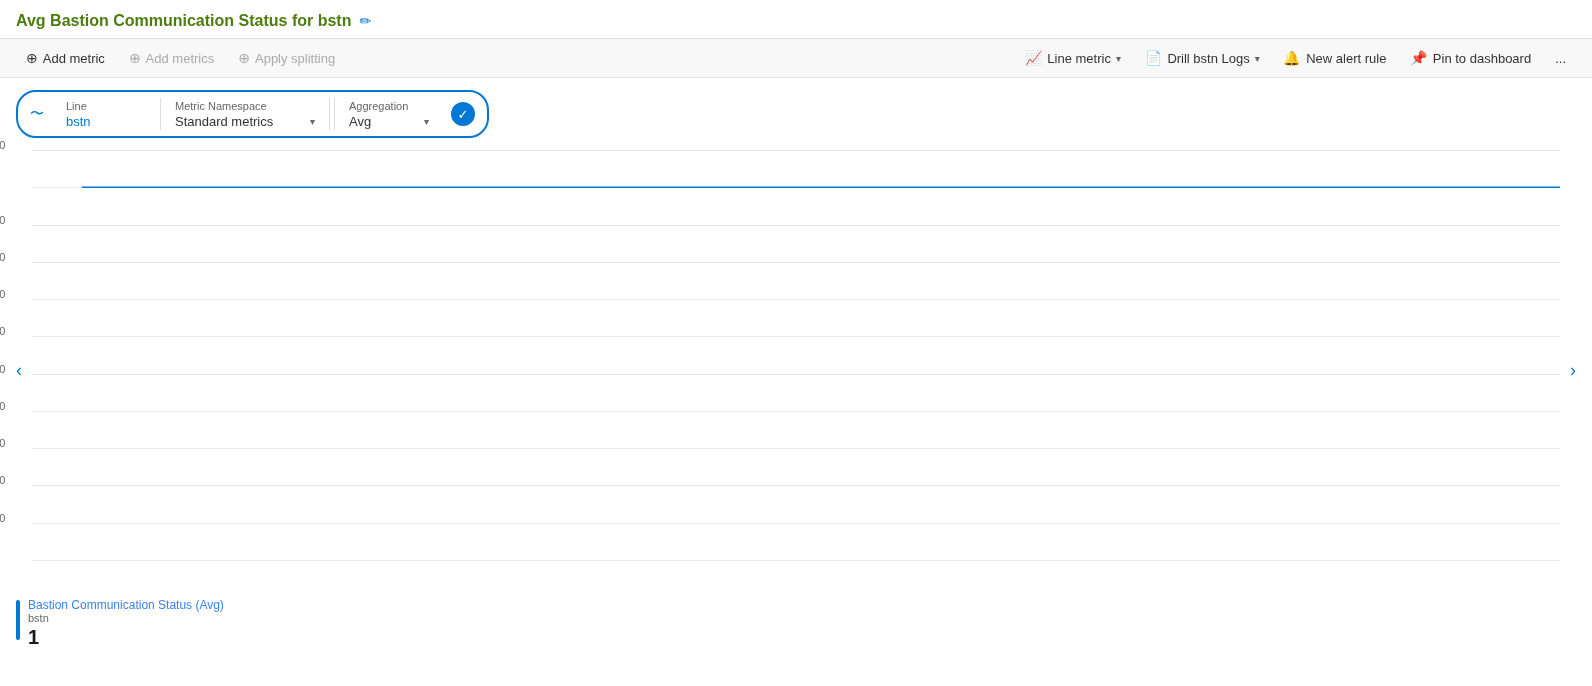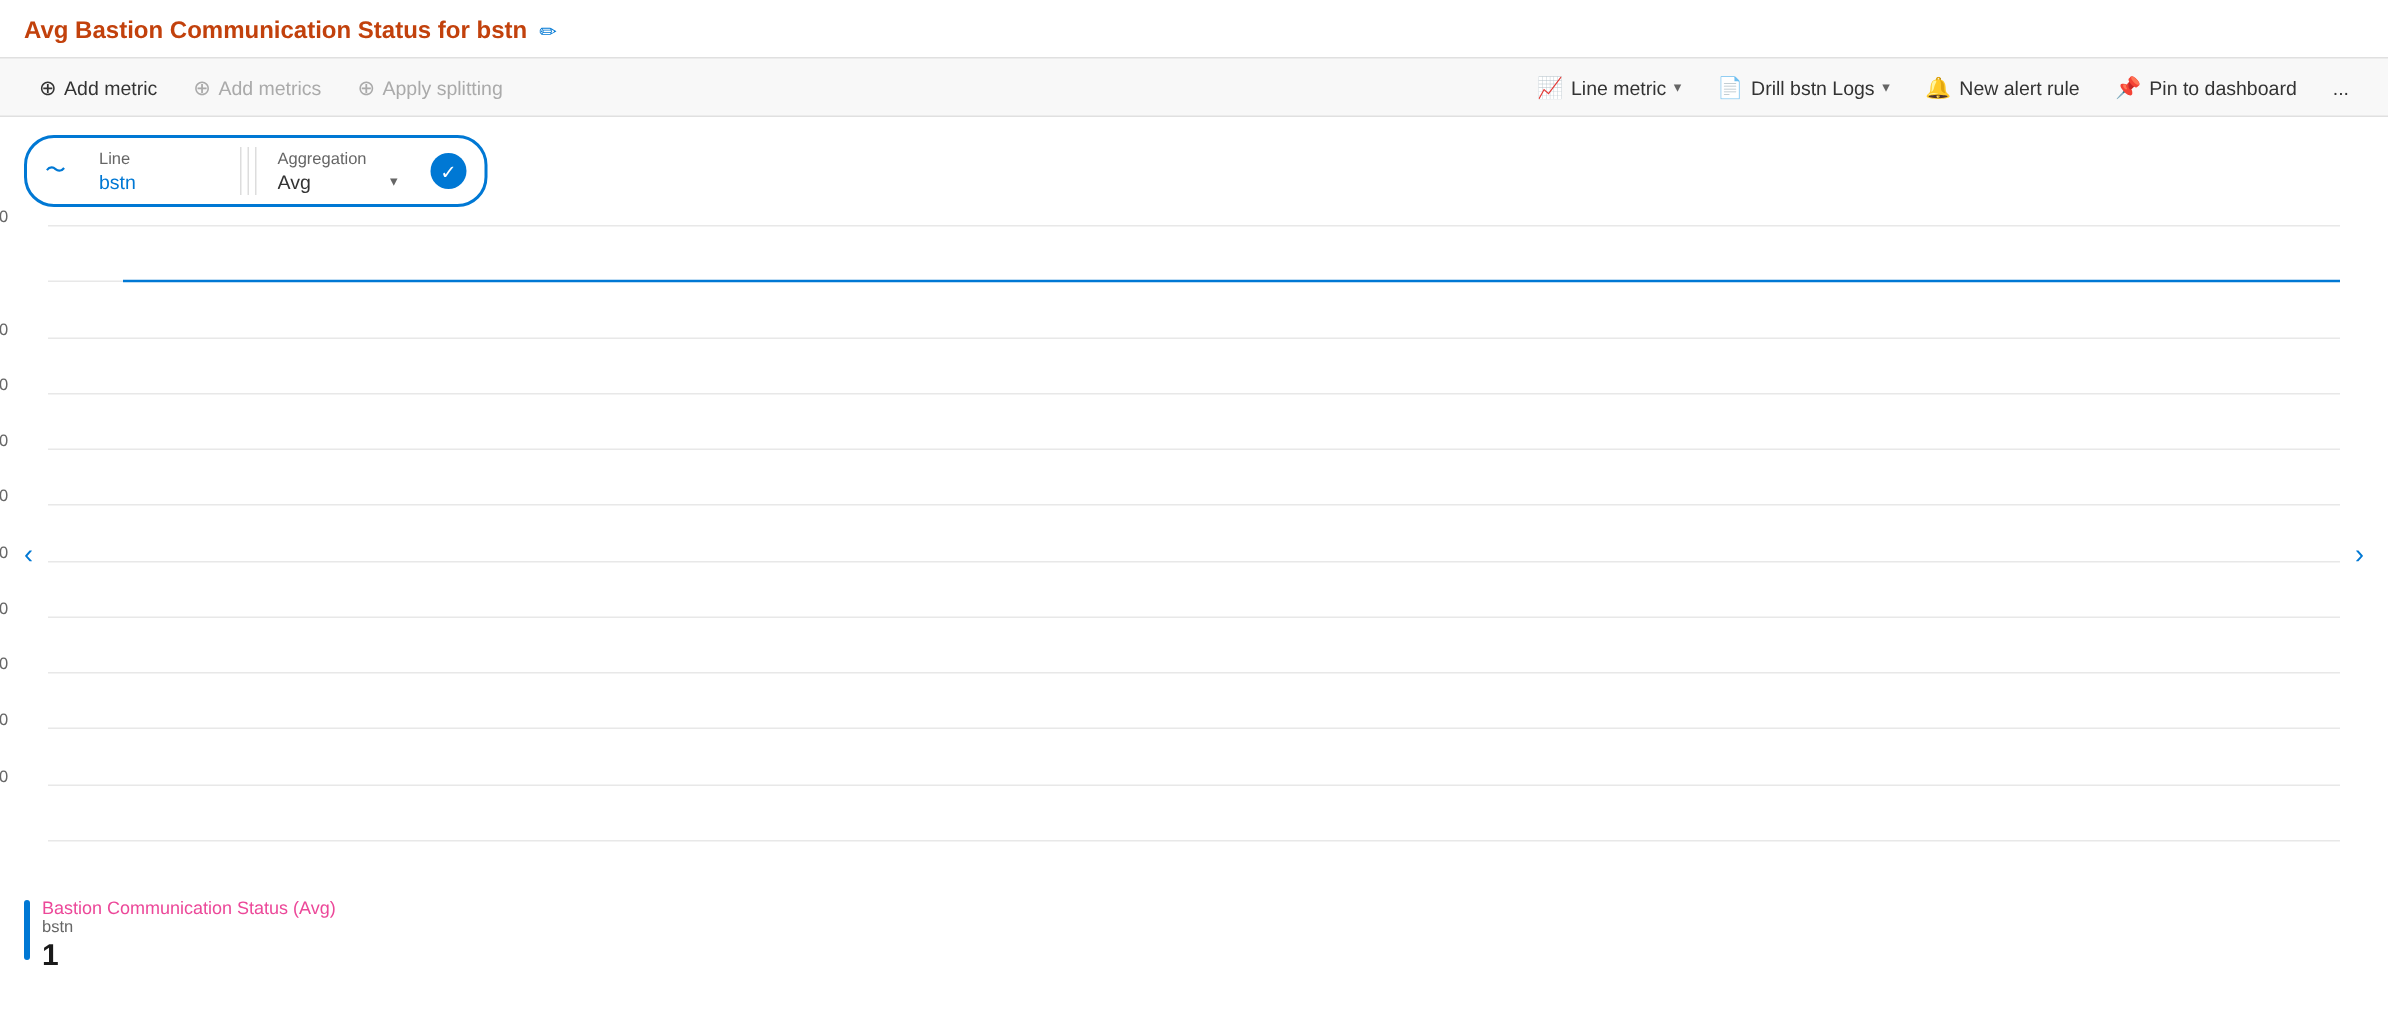--- a/index.html
+++ b/index.html
@@ -7,21 +7,21 @@
     
     .page-header {
       display: flex;
       align-items: center;
       padding: 12px 16px 8px;
       gap: 8px;
     }
     .page-title {
       font-size: 16px;
       font-weight: 600;
-      color: #c2410c;
+      color: #4d7c0f;
     }
     .edit-icon {
       color: #0078d4;
       cursor: pointer;
       font-size: 14px;
     }
 
     .toolbar {
       display: flex;
       align-items: center;
@@ -196,21 +196,21 @@
       background: #0078d4;
       border-radius: 2px;
       margin-top: 2px;
     }
     .legend-text {
       display: flex;
       flex-direction: column;
     }
     .legend-title {
       font-size: 12px;
-      color: #ec4899;
+      color: #3b82f6;
       font-weight: 500;
     }
     .legend-subtitle {
       font-size: 11px;
       color: #666;
     }
     .legend-value {
       font-size: 20px;
       font-weight: 600;
       color: #1a1a1a;
@@ -269,20 +269,28 @@
   <div class="metric-row">
     <span class="metric-row-icon">〜</span>
 
     <div class="metric-field">
       <span class="metric-field-label">Line</span>
       <input class="metric-field-input" type="text" value="bstn" style="color: rgb(0, 120, 212);">
     </div>
 
     <div class="metric-divider"></div>
 
+    <div class="metric-field">
+      <span class="metric-field-label">Metric Namespace</span>
+      <div class="metric-field-select-wrapper">
+        <select class="metric-field-select" style="width:140px;">
+          <option>Standard metrics</option>
+        </select>
+      </div>
+    </div>
 
     <div class="metric-divider"></div>
 
 
     <div class="metric-divider"></div>
 
     <div class="metric-field">
       <span class="metric-field-label">Aggregation</span>
       <div class="metric-field-select-wrapper">
         <select class="metric-field-select" style="width:80px;">

